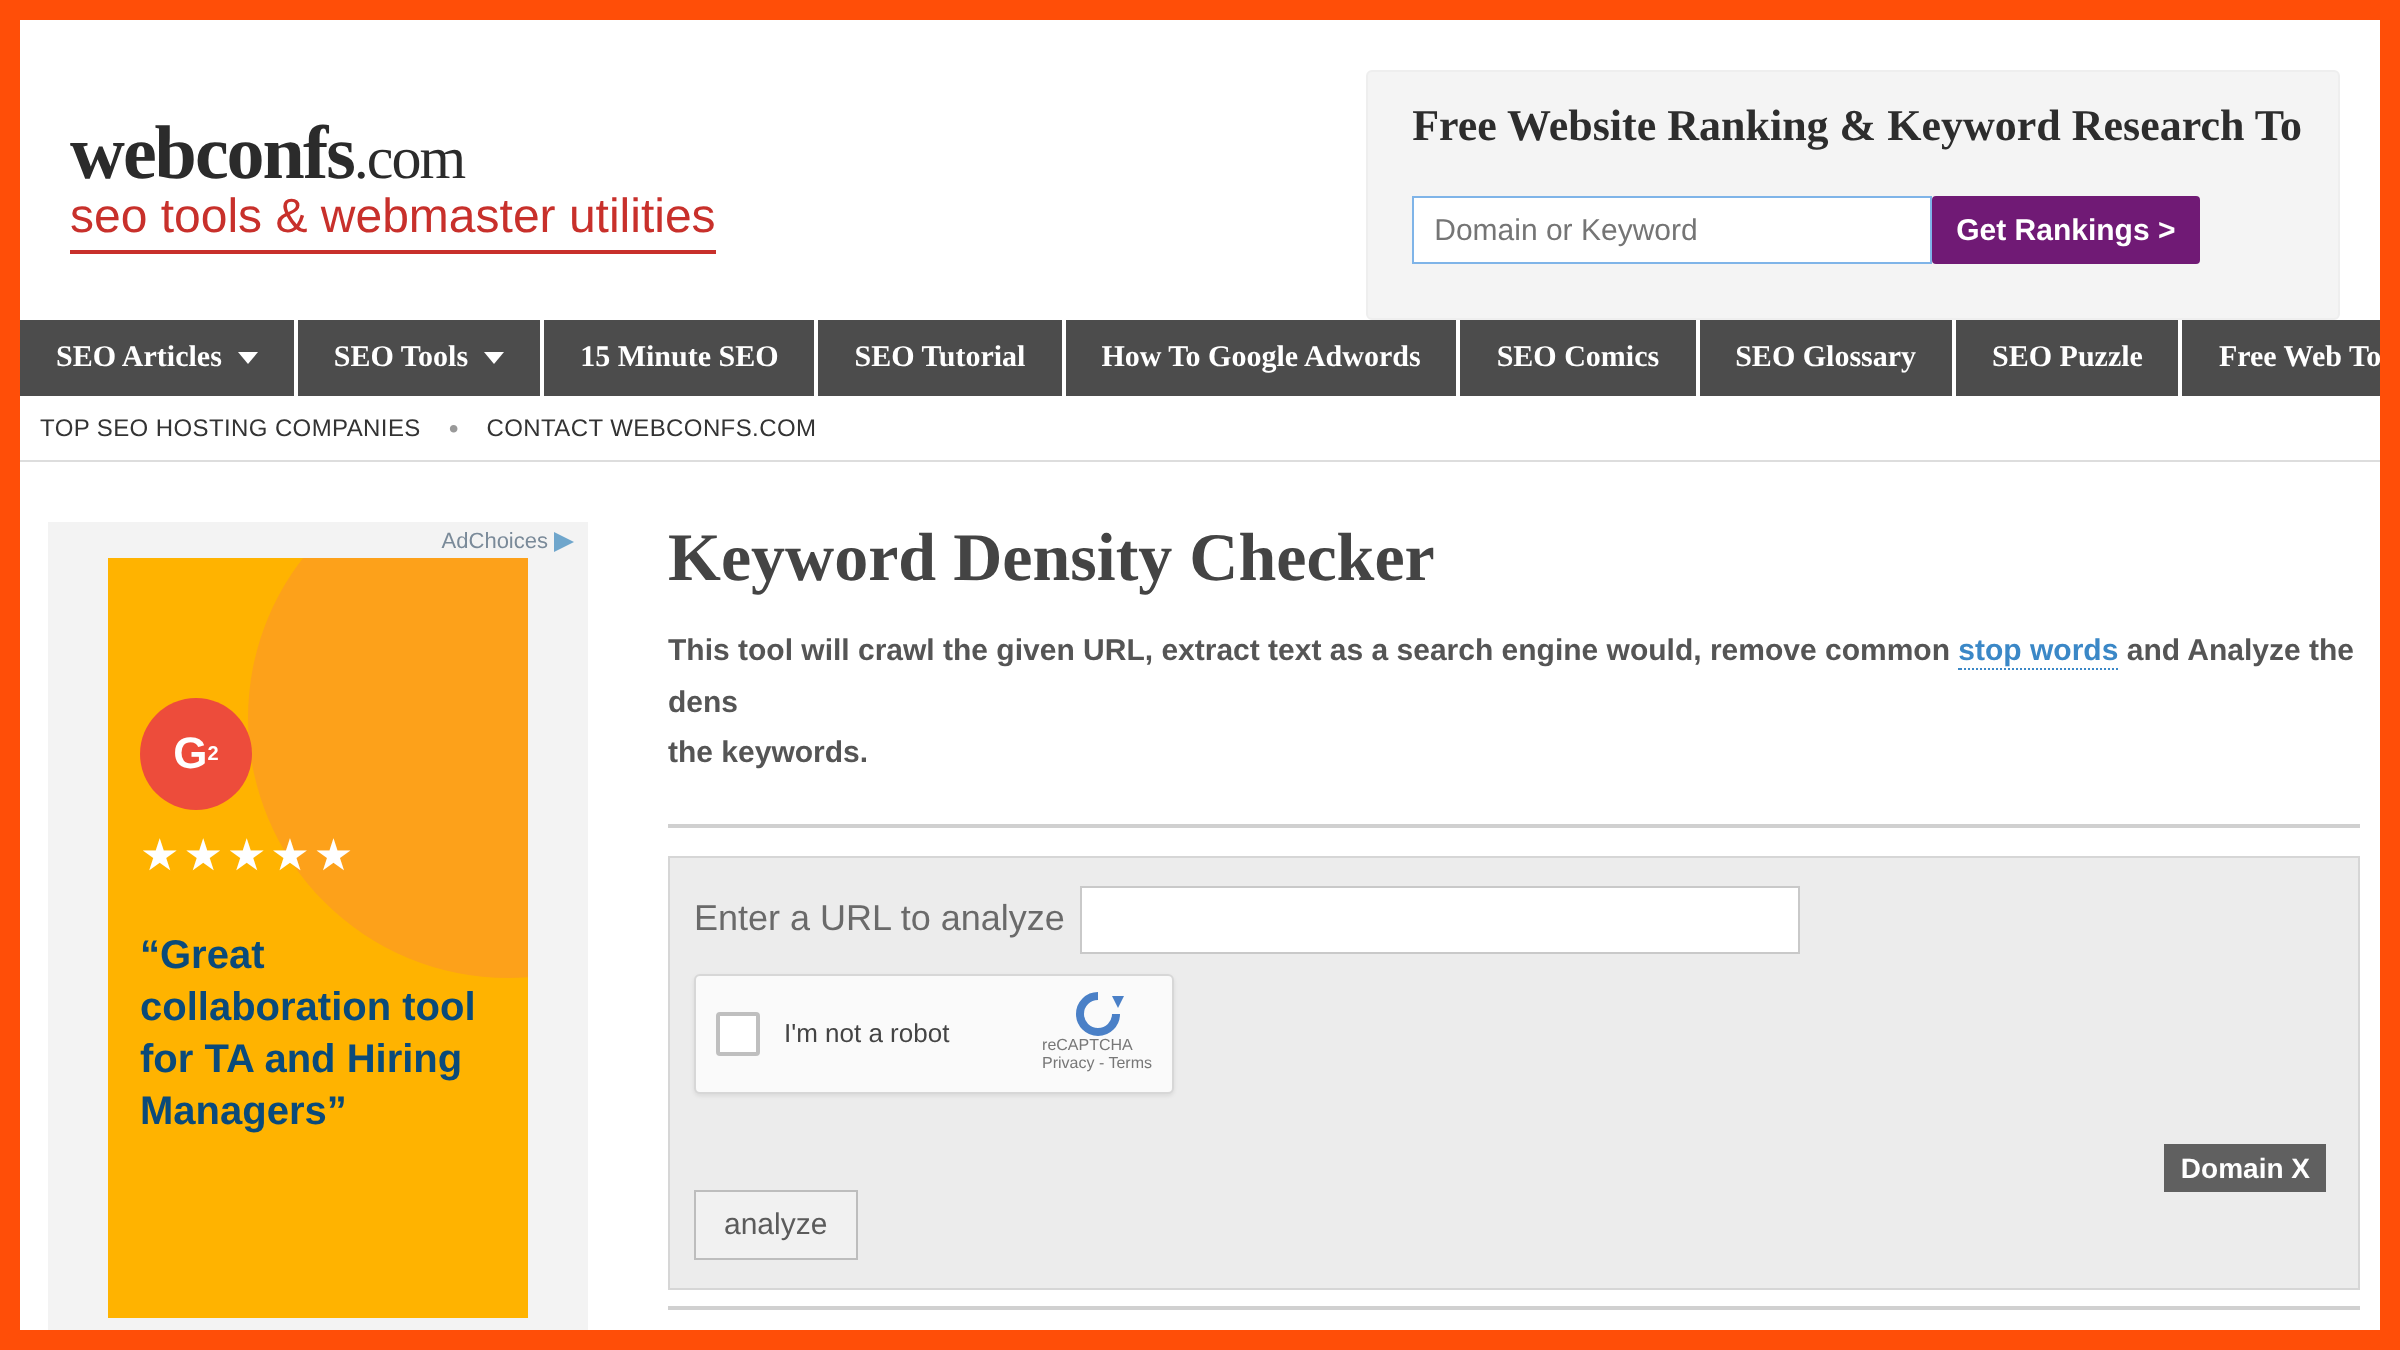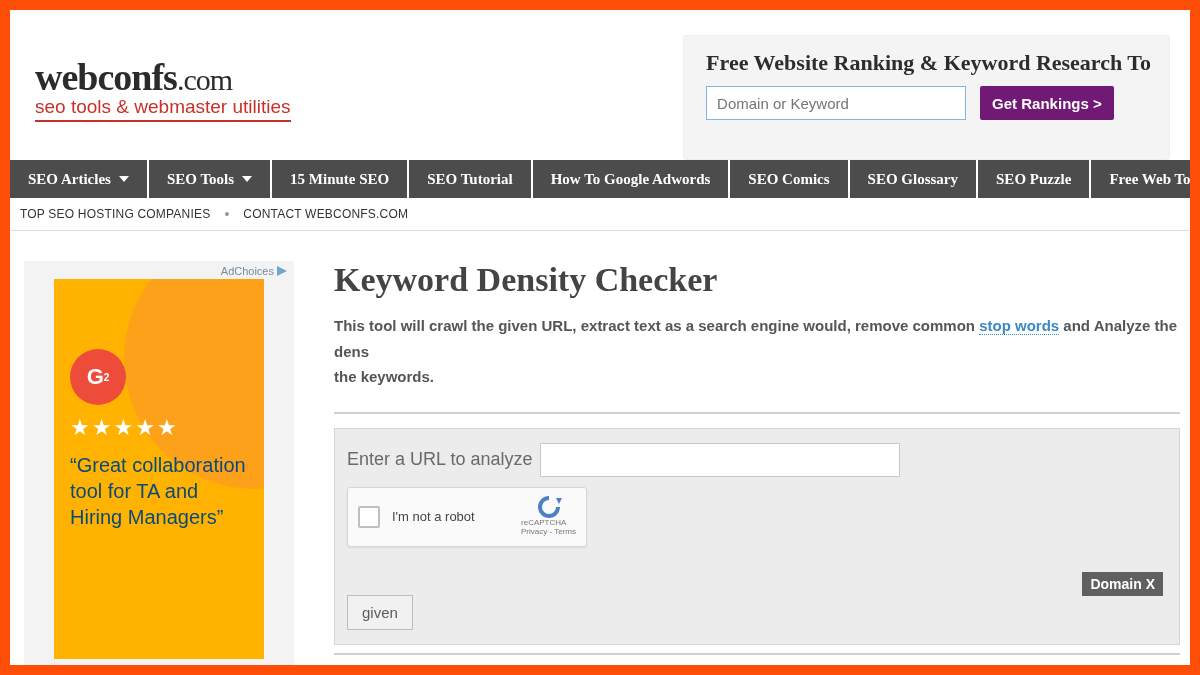--- a/index.html
+++ b/index.html
@@ -30,21 +30,21 @@
     font-family: Georgia, serif;
     font-size: 38px;
     font-weight: bold;
     color: #2b2b2b;
     letter-spacing: -1px;
   }
   .logo-main .dotcom { font-weight: normal; font-size: 30px; }
   .logo-tag {
     color: #c8302b;
     font-family: "Comic Sans MS", cursive, sans-serif;
-    font-size: 19px;
+    font-size: 24px;
     border-bottom: 2px solid #c8302b;
     display: inline-block;
     padding-bottom: 2px;
     margin-top: -4px;
   }
   .ranking-box {
     background: #f4f4f4;
     border: 1px solid #eee;
     border-radius: 3px;
     padding: 14px 18px 18px 22px;
@@ -52,21 +52,21 @@
     min-width: 460px;
     margin-top: 10px;
   }
   .ranking-title {
     font-family: Georgia, serif;
     font-weight: bold;
     font-size: 22px;
     color: #2d2d2d;
     white-space: nowrap;
   }
-  .ranking-row { display: flex; gap: 14px; margin-top: 10px; }
+  .ranking-row { display: flex; margin-top: 22px; }
   .ranking-input {
     border: 1px solid #7fb4e8;
     height: 34px;
     width: 260px;
     padding: 0 10px;
     font-size: 15px;
     color: #777;
     background: #fff;
   }
   .ranking-btn {
@@ -157,24 +157,24 @@
     background: #ed4c3b;
     width: 56px; height: 56px;
     border-radius: 50%;
     display: flex; align-items: center; justify-content: center;
     color: #fff; font-weight: bold; font-size: 22px;
     position: relative; z-index: 2;
   }
   .stars { margin-top: 10px; color: #fff; font-size: 22px; letter-spacing: 2px; position: relative; z-index: 2; }
   .ad-quote {
     color: #0a4a7a;
-    font-weight: normal;
+    font-weight: bold;
     font-size: 20px;
     line-height: 1.3;
-    margin-top: 11px;
+    margin-top: 24px;
     position: relative; z-index: 2;
   }
   
   .main {
     flex: 1;
     padding-right: 10px;
   }
   .page-title {
     font-family: Georgia, serif;
     font-size: 34px;
@@ -347,20 +347,20 @@
           <div class="rc-text">I'm not a robot</div>
           <div class="rc-logo">
             <svg width="26" height="22" viewBox="0 0 26 22">
                 <path d="M13 2 a9 9 0 1 0 9 9" fill="none" stroke="#4a80c7" stroke-width="4"></path>
                 <polygon points="20,2 26,2 23,8" fill="#4a80c7"></polygon>
               </svg>
             <div>reCAPTCHA</div>
             <div>Privacy - Terms</div>
           </div>
         </div>
-        <button class="submit-btn">given</button>
+        <button class="submit-btn">analyze</button>
         <div class="close-x">Domain X</div>
       </div>
       <hr class="sep">
 
     </div>
   </div>
 </div>
 
 </body></html>

